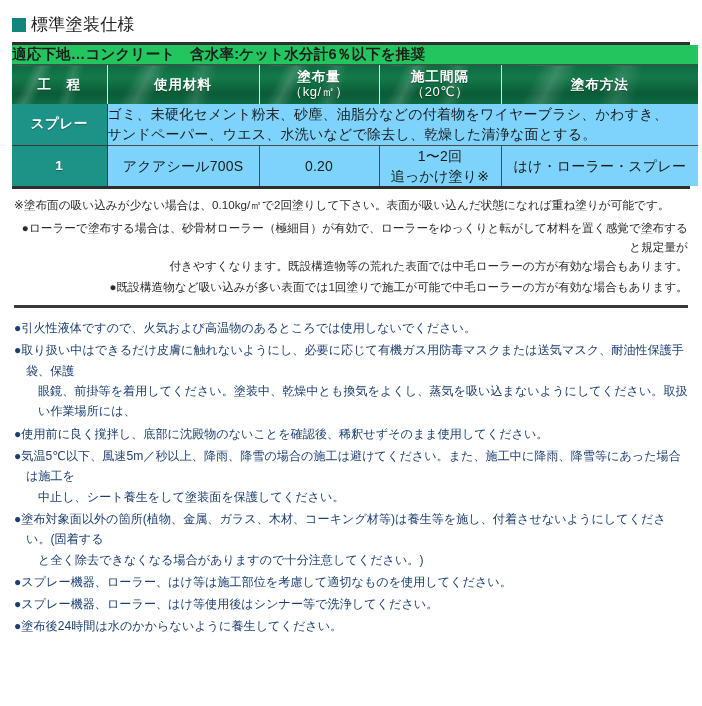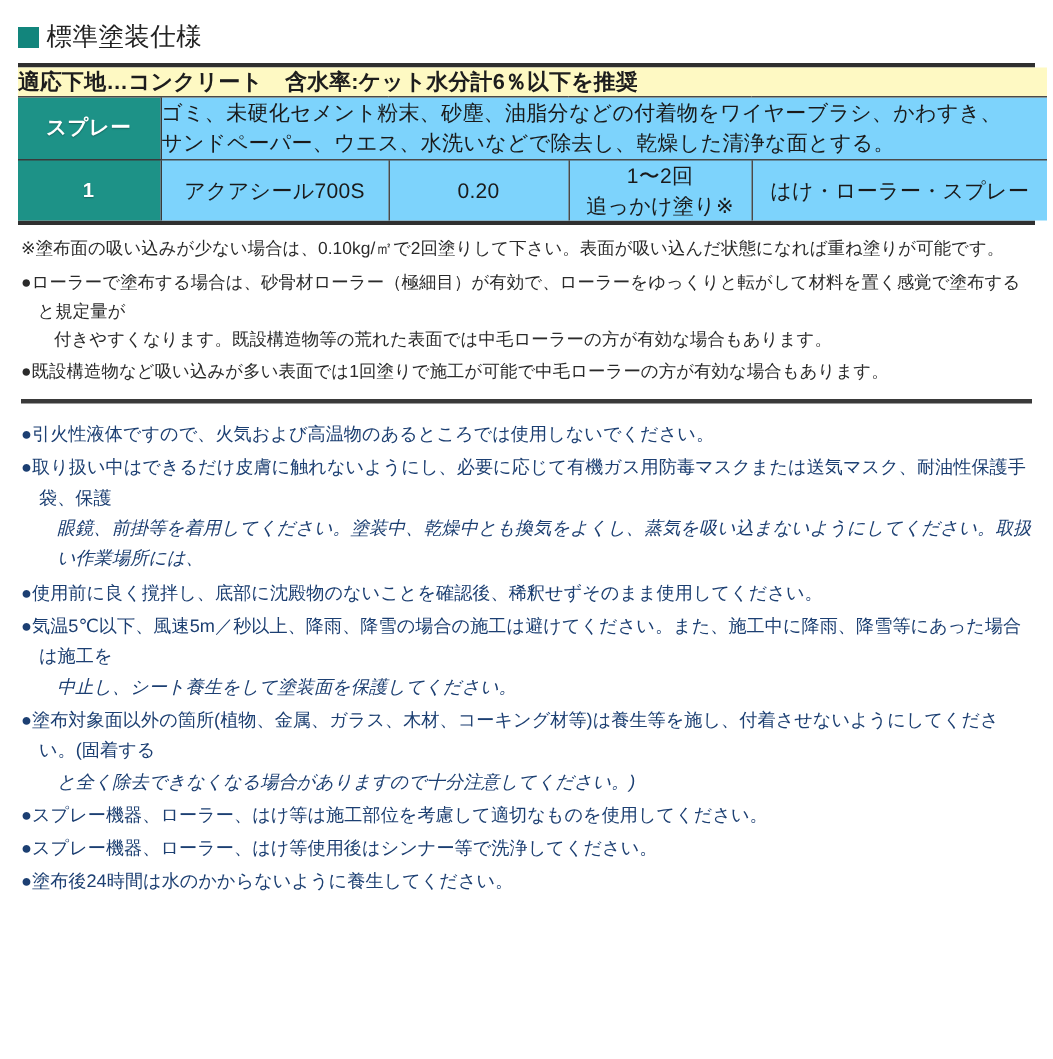--- a/index.html
+++ b/index.html
@@ -52,21 +52,21 @@
     width: 100%;
     border-collapse: collapse;
     table-layout: fixed;
     font-size: 13px;
   }
   table.spec td, table.spec th {
     padding: 0;
     margin: 0;
   }
   .banner-cell {
-    background: #fef9c3;
+    background: #22c55e;
     padding: 6px 10px 6px 12px;
     font-size: 14.5px;
     font-weight: bold;
     color: #1d1d1d;
     letter-spacing: 0.2px;
     border-bottom: 1px solid #4a4a4a;
     text-align: left;
   }
   .hdr-row th {
     background:
@@ -122,21 +122,21 @@
 
   
   .notes {
     margin: 7px 6px 0 6px;
     font-size: 11.6px;
     line-height: 1.62;
     color: #2a2a2a;
     letter-spacing: 0.05px;
   }
   .note-line { margin: 0 0 3px 0; }
-  .note-bullets { margin-top: 4px; }
+  .note-bullets { margin-top: 4px; text-align: right; }
   .note-bullet {
     margin: 0 0 3px 0;
     padding-left: 11px;
     text-indent: -11px;
   }
   .note-bullet .cont { display: block; text-indent: 0; padding-left: 11px; }
 
   .rule-strong {
     border: none;
     border-top: 3px solid #3a3a3a;
@@ -161,21 +161,20 @@
   }
   .caution-item {
     margin: 0 0 2px 0;
     padding-left: 12px;
     text-indent: -12px;
   }
   .caution-item .cont {
     display: block;
     text-indent: 0;
     padding-left: 12px;
-    font-style: italic;
   }
 </style>
 </head>
 <body>
 
 <div class="page">
 
   <div class="doc-title">
     <span class="title-square"></span>
     <span>標準塗装仕様</span>
@@ -188,20 +187,39 @@
         <col style="width:152px">
         <col style="width:120px">
         <col style="width:122px">
         <col style="width:197px">
       </colgroup>
       <tbody>
         <tr>
           <td class="banner-cell" colspan="5">適応下地…コンクリート　含水率:ケット水分計6％以下を推奨</td>
         </tr>
 
+        <tr class="hdr-row">
+          <th>
+            <span>工　程</span>
+          </th>
+          <th>
+            <span>使用材料</span>
+          </th>
+          <th>
+            <span>塗布量</span>
+            <span class="hdr-sub">（kg/㎡）</span>
+          </th>
+          <th>
+            <span>施工間隔</span>
+            <span class="hdr-sub">（20℃）</span>
+          </th>
+          <th>
+            <span>塗布方法</span>
+          </th>
+        </tr>
 
         <tr>
           <td class="step-cell">スプレー</td>
           <td class="body-cell c-left" colspan="4">
             <span class="cell-sub">ゴミ、未硬化セメント粉末、砂塵、油脂分などの付着物をワイヤーブラシ、かわすき、</span>
             <span class="cell-sub">サンドペーパー、ウエス、水洗いなどで除去し、乾燥した清浄な面とする。</span>
           </td>
         </tr>
 
         <tr>

